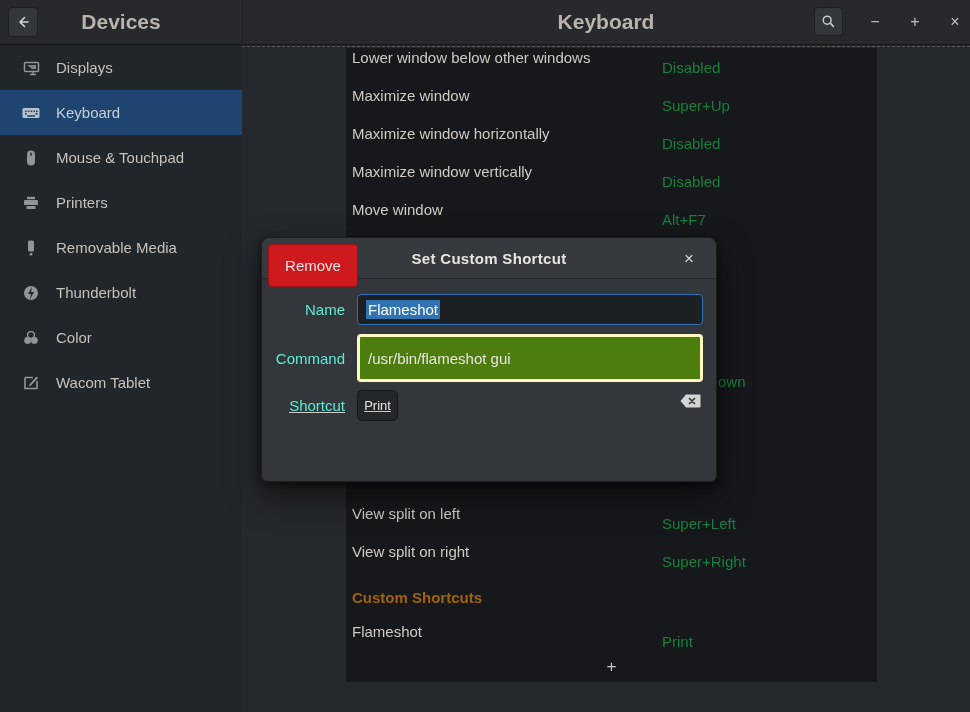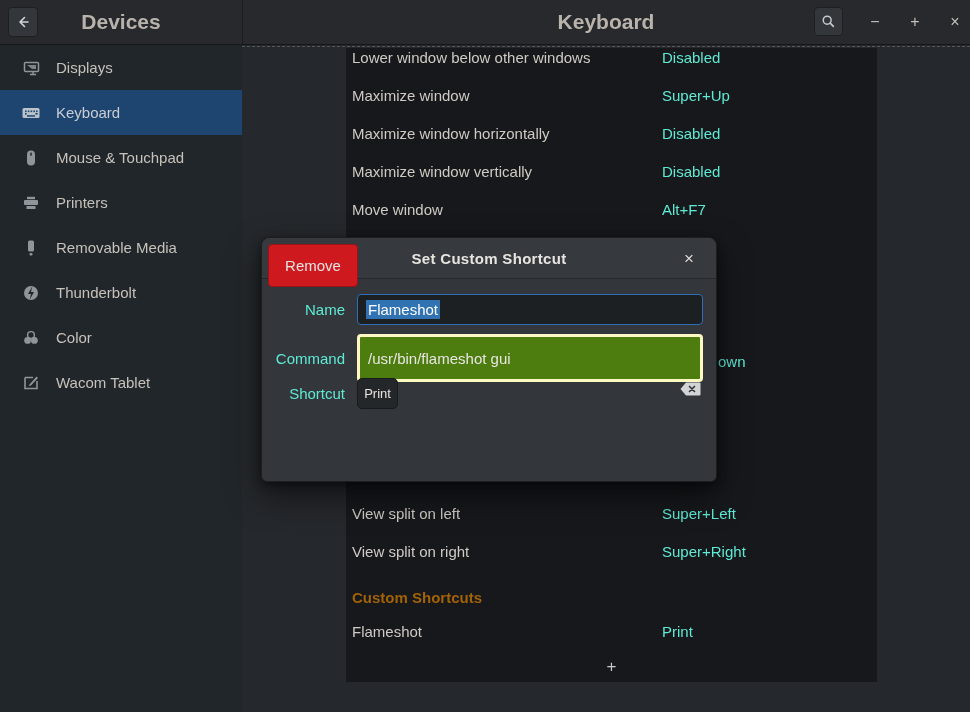--- a/index.html
+++ b/index.html
@@ -52,21 +52,21 @@
 
   
   .content { position:absolute; left:242px; top:45px; width:728px; height:667px; background:#25282c; }
   .focus-dash { position:absolute; left:0; top:1px; width:728px; height:0; border-top:1px dashed #54575a; }
   .panel {
     position:absolute; left:104px; top:3px; width:531px; height:634px;
     background:#16181b; overflow:hidden;
   }
   .srow { position:absolute; left:0; width:531px; height:38px; display:flex; align-items:center; cursor:pointer; }
   .srow .rlabel { margin-left:6px; color:#cfcac3; }
-  .srow .rvalue, .lone-value { position:absolute; left:316px; color:#5eead4; }
+  .srow .rvalue, .lone-value { position:absolute; left:316px; color:#15803d;margin-top:20px; }
   .lone-value { height:38px; display:flex; align-items:center; }
   .sheader {
     position:absolute; left:6px; width:520px; height:38px; display:flex; align-items:center;
     font-weight:bold; color:#a16207;
   }
   .add-row {
     position:absolute; left:0; width:531px; height:38px; display:flex;
     align-items:center; justify-content:center; cursor:pointer;
     color:#c6cacd; font-size:17px;
   }
@@ -97,21 +97,21 @@
   .dlg-close {
     position:absolute; right:10px; top:0; width:34px; height:41px;
     display:flex; align-items:center; justify-content:center;
     color:#dcd9d5; font-size:17px; cursor:pointer; z-index:2;
     background:none; border:none; font-family:"Liberation Sans",sans-serif;
   }
   .frow { position:absolute; left:0; width:456px; display:flex; align-items:center; }
   .frow .flabel { width:83px; text-align:right; color:#5eead4; flex:none; }
   .frow-name    { top:56px;  height:31px; }
   .frow-command { top:105px; height:30px; }
-  .frow-shortcut{ top:140px; height:31px; }
+  .frow-shortcut{ top:152px; height:31px;text-decoration:underline; }
   .entry {
     margin-left:12px; width:346px; height:31px; display:flex; align-items:center;
     padding-left:8px; border-radius:4px; color:#e9e6e2; cursor:text;
   }
   .entry.focused { background:#1d2023; border:1px solid var(--entry-focus-blue); }
   .entry.plain   { background:#4d7c0f; border:3px solid #fef9c3; height:48px; }
   .sel-text { background:var(--text-selection-blue); color:#ffffff; padding:1px 2px; }
   .key-btn {
     margin-left:12px; width:41px; height:31px;
     background:#24272a; border:1px solid #17191c; border-radius:5px;

